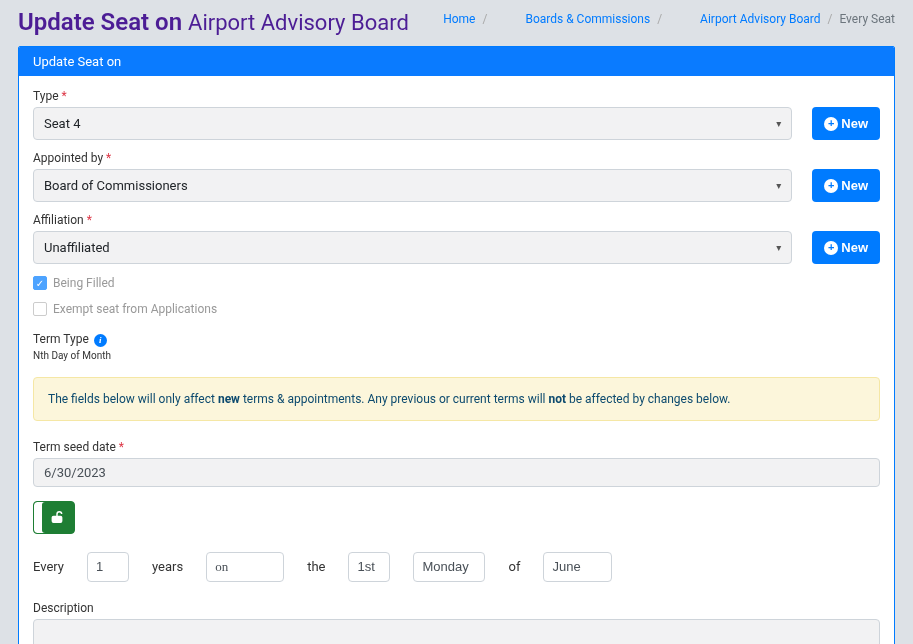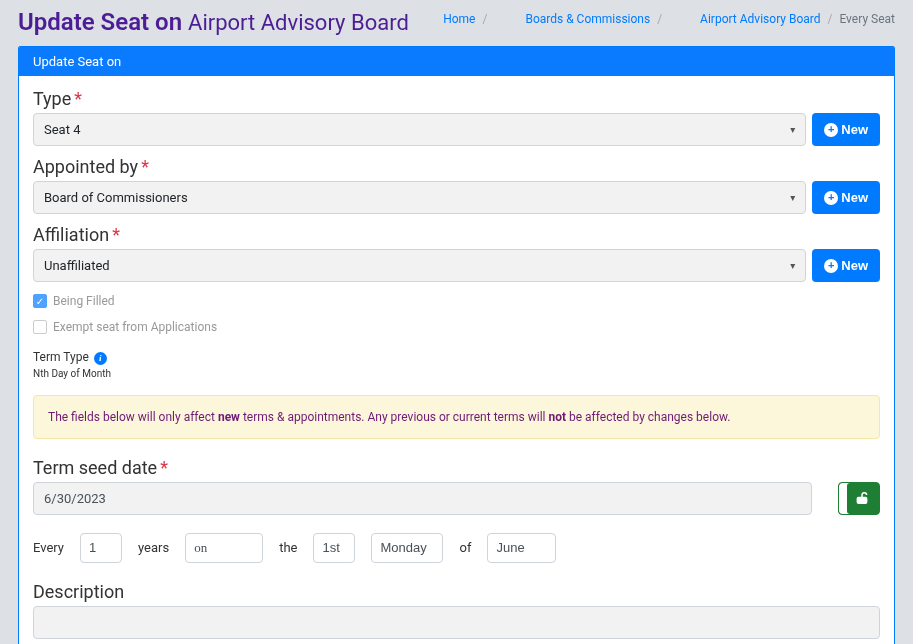--- a/index.html
+++ b/index.html
@@ -57,32 +57,32 @@
       padding: 7px 14px;
       font-size: 13px;
     }
     .card-body {
       padding: 12px 14px 14px 14px;
     }
     .form-group {
       margin-bottom: 10px;
     }
     .form-label {
-      font-size: 18px;
+      font-size: 12px;
       color: #333;
       display: inline-block;
       margin-bottom: 4px;
     }
     .required {
       color: #dc3545;
       margin-left: 3px;
     }
     .select-row {
       display: flex;
-      gap: 6px;
+      gap: 20px;
       align-items: flex-start;
     }
     .form-select {
       flex: 1;
       background: #f2f2f3;
       border: 1px solid #ced4da;
       border-radius: 4px;
       padding: 6px 10px;
       font-size: 13px;
       color: #212529;
@@ -175,28 +175,29 @@
     .term-type-value {
       font-size: 10px;
       margin-top: 3px;
     }
     .alert-warning {
       background: #fcf6db;
       border: 1px solid #f5e7a5;
       border-radius: 4px;
       padding: 14px;
       font-size: 12px;
-      color: #701a75;
+      color: #0c4a6e;
       margin-top: 16px;
       margin-bottom: 18px;
     }
     .seed-date-row {
       display: flex;
-      gap: 26px;
+      gap: 14px;
       align-items: stretch;
+      flex-direction: column;
     }
     .date-input {
       flex: 1;
       background: #f2f2f3;
       border: 1px solid #ced4da;
       border-radius: 4px;
       padding: 6px 10px;
       font-size: 13px;
       height: 33px;
       display: flex;
@@ -216,21 +217,21 @@
       height: 33px;
       position: relative;
       box-shadow: inset 8px 0 0 #fff;
     }
     .lock-btn svg {
       margin-left: 6px;
     }
     .schedule-row {
       display: flex;
       align-items: center;
-      gap: 16px;
+      gap: 23px;
       margin-top: 18px;
       margin-bottom: 18px;
       font-size: 13px;
     }
     .small-input {
       background: #fff;
       border: 1px solid #ced4da;
       border-radius: 4px;
       padding: 5px 8px;
       font-size: 13px;

